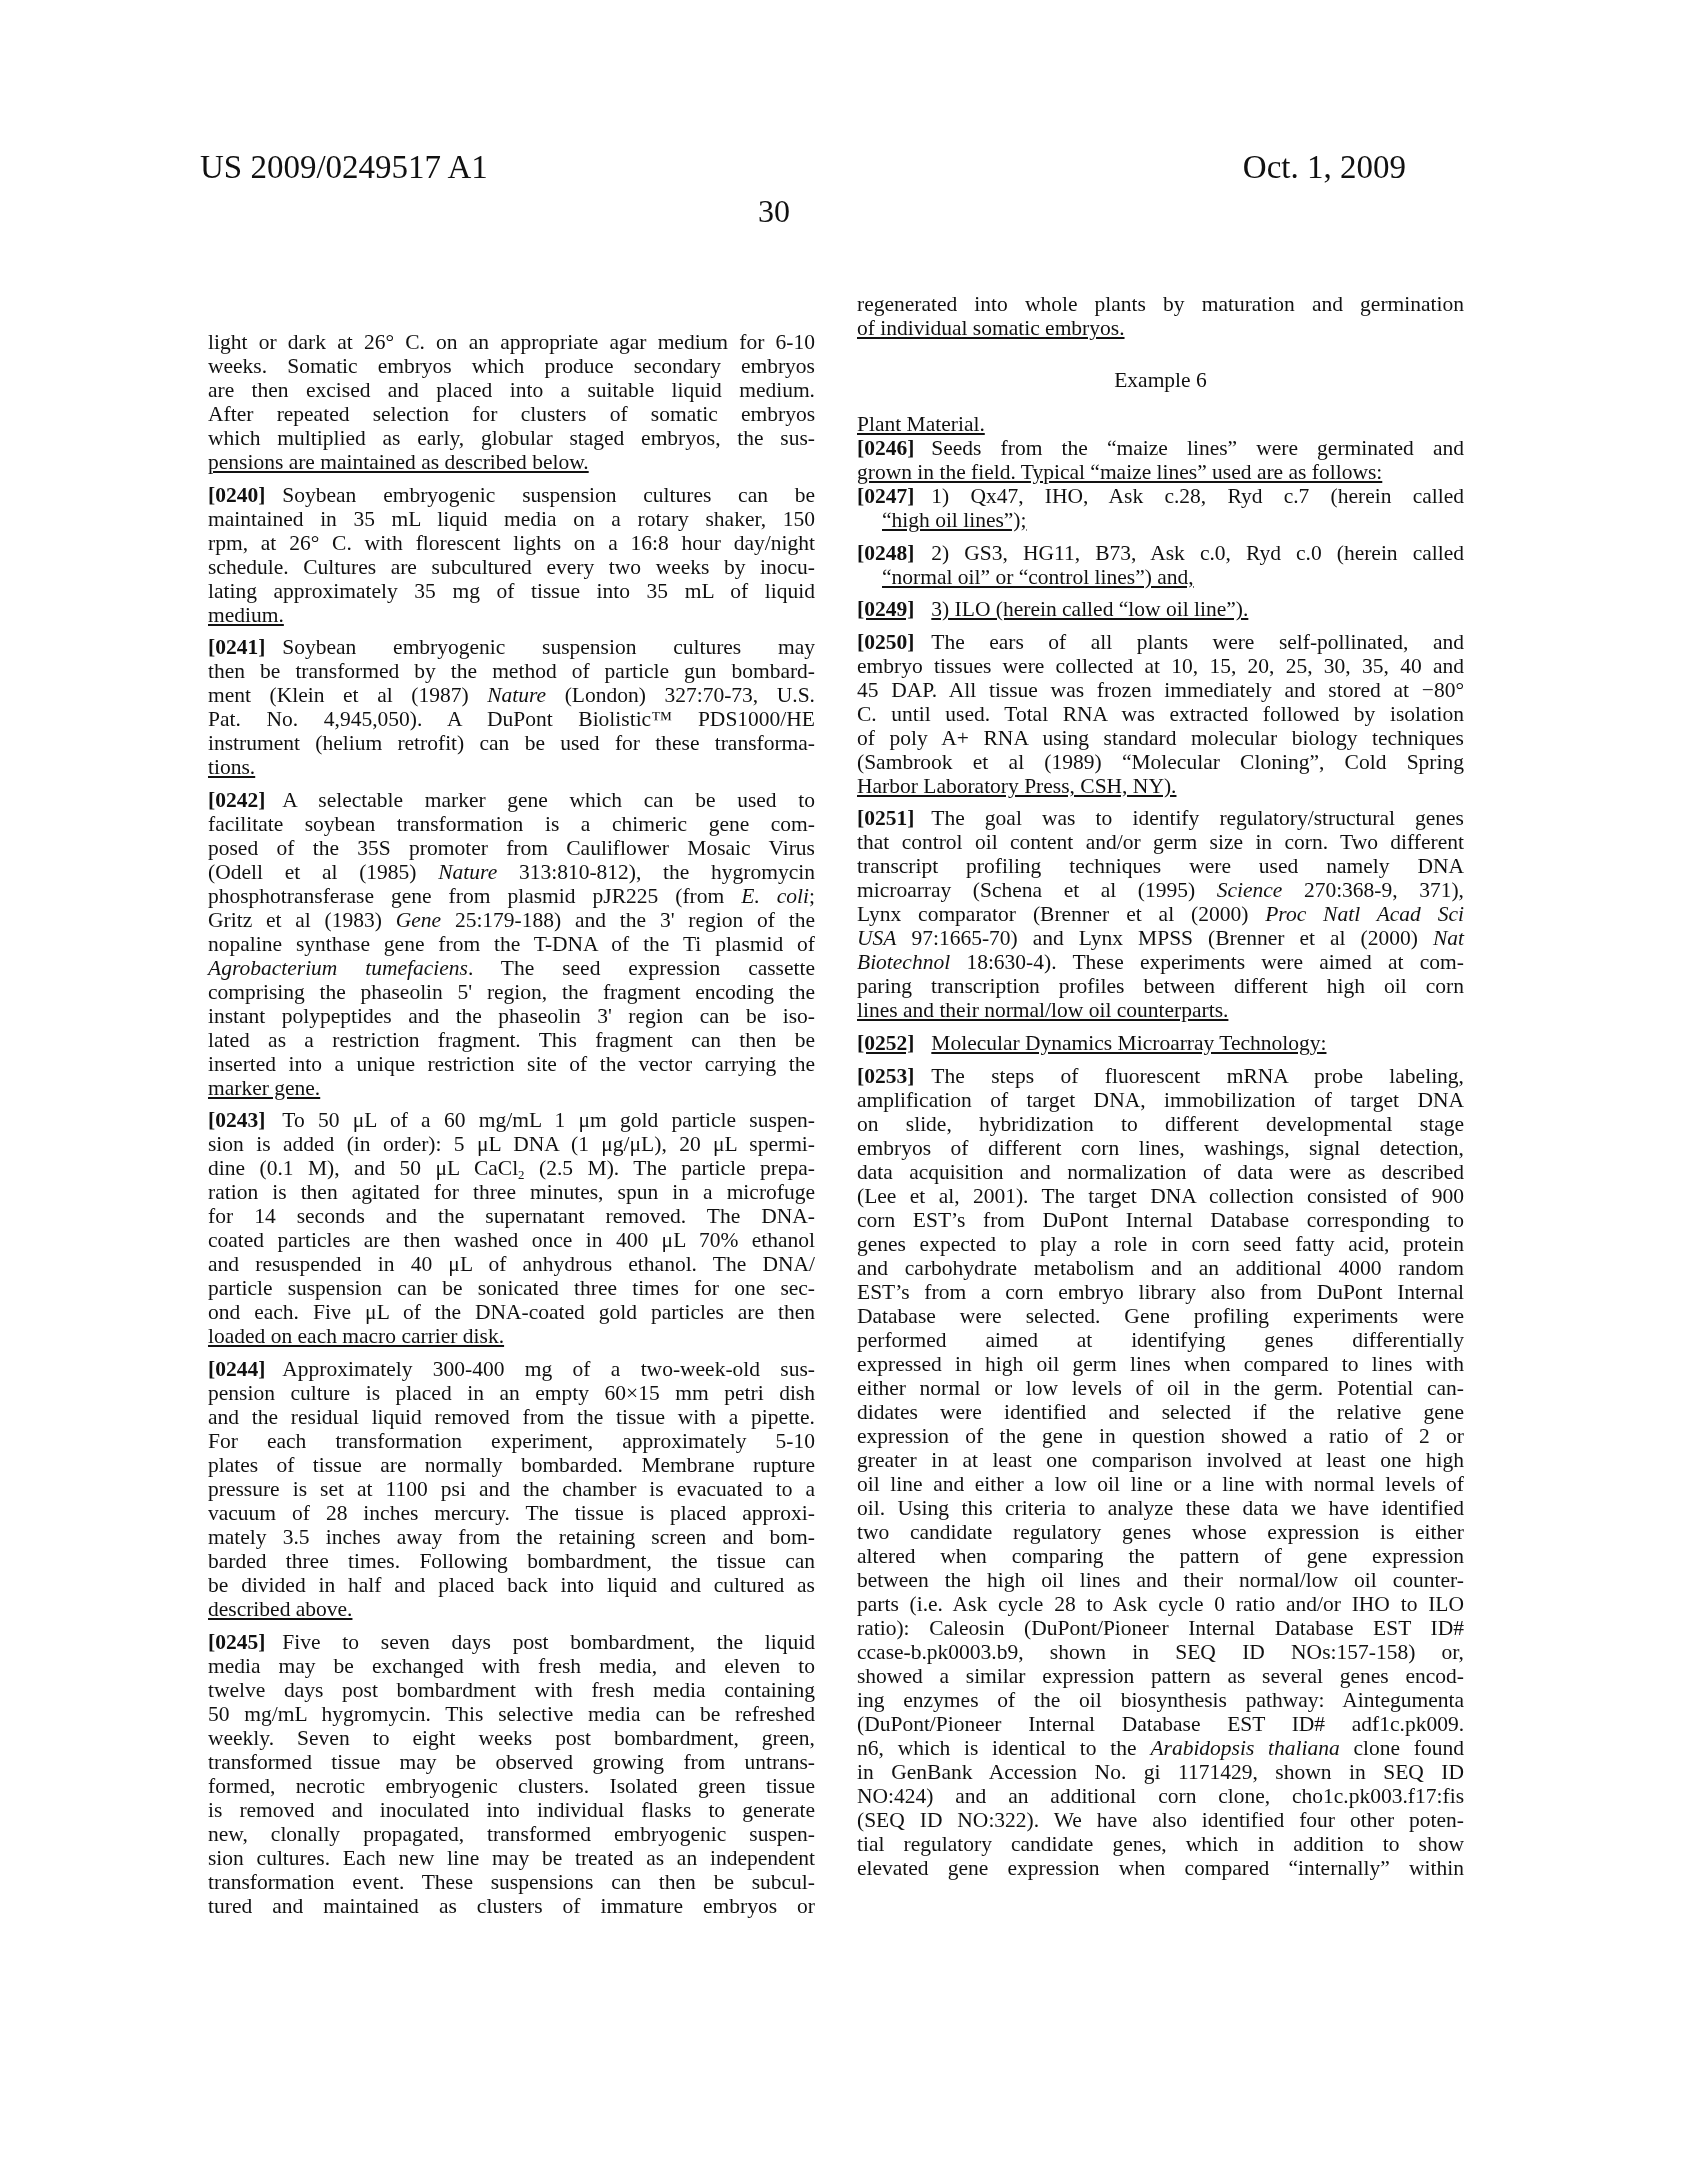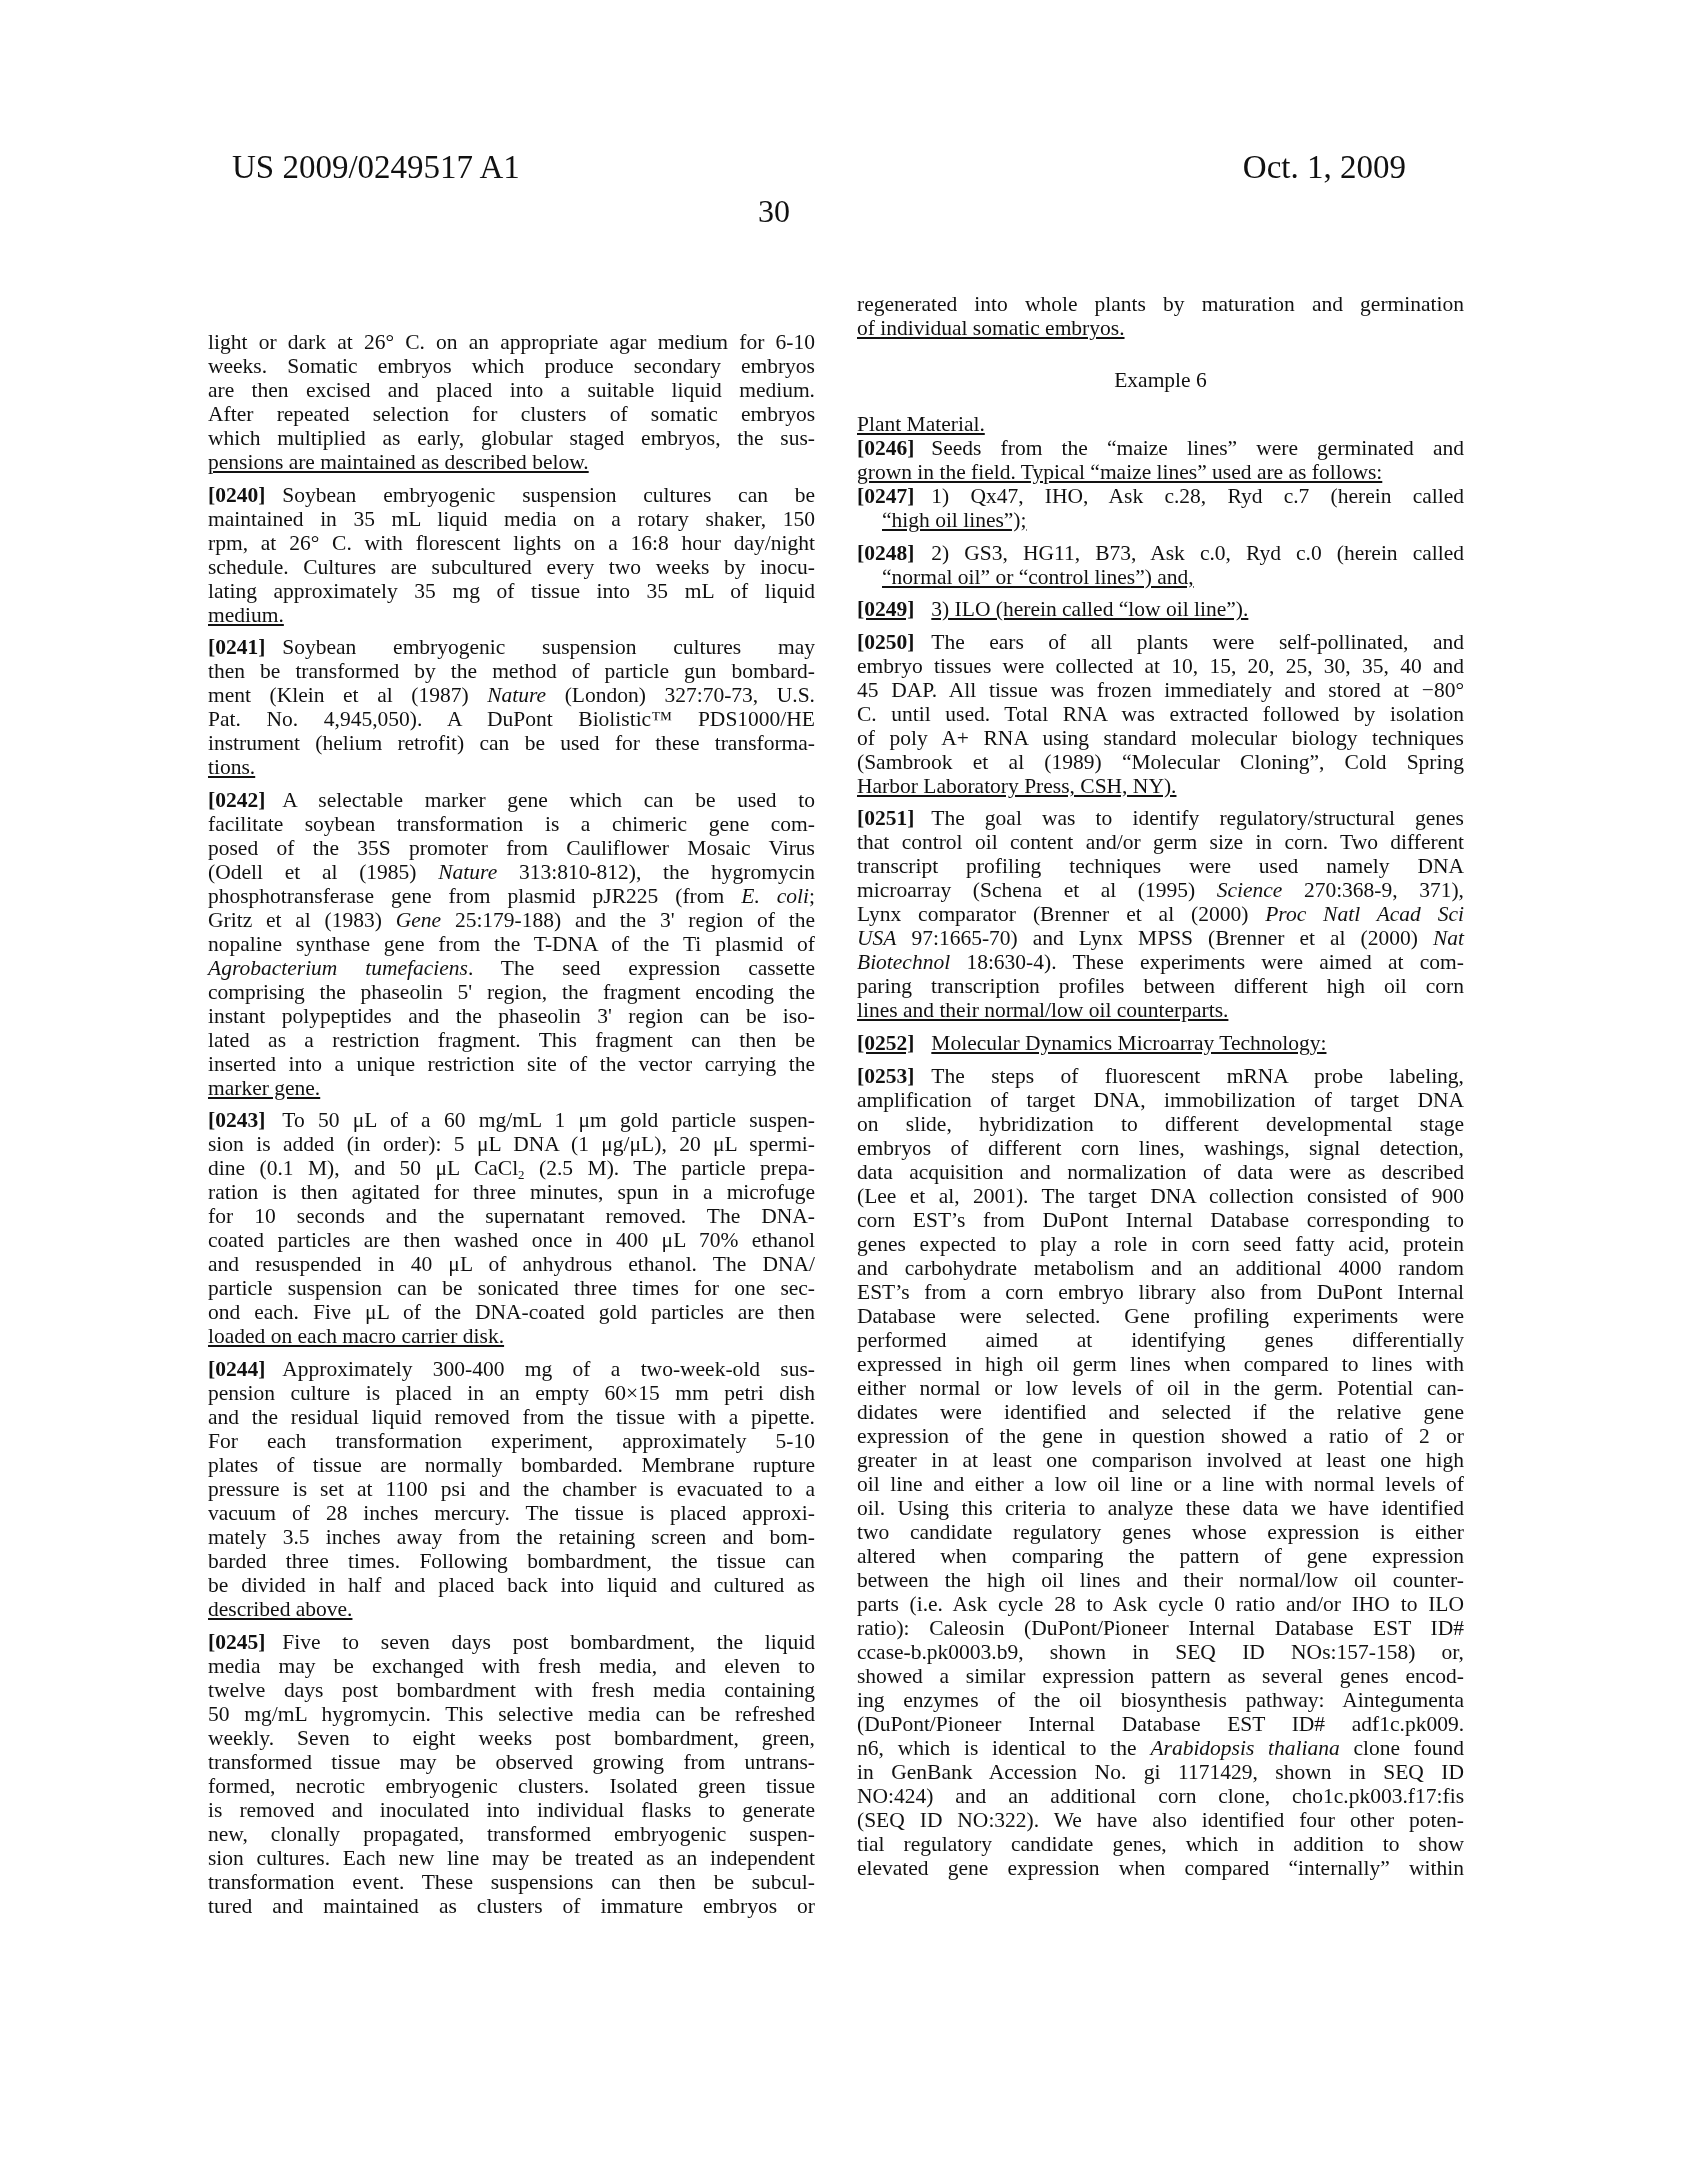--- a/index.html
+++ b/index.html
@@ -1,19 +1,19 @@
 <!DOCTYPE html>
 <html style="font-size:10.6px"><head>
 <meta charset="utf-8">
 <style>
   html, body { margin: 0; padding: 0; background: #ffffff; }
   body { width: 1694px; height: 2183px; position: relative; overflow: hidden;
          font-family: "Liberation Serif", "DejaVu Serif", serif; color: #111; }
   .hdr { position: absolute; top: 147px; font-size: 33px; line-height: 40px; letter-spacing: 0; }
-  .hdr-left { left: 232px; text-align: right; }
+  .hdr-left { left: 200px; text-align: right; }
   .hdr-right { right: 288px; }
   .pageno { position: absolute; top: 191px; left: 0; width: 1548px; text-align: center; font-size: 32px; line-height: 40px; }
   .col { position: absolute; top: 292px; font-size: 21.5px; line-height: 24px; }
   .col-left { left: 208px; width: 607px; margin-top: 38px; }
   .col-right { left: 857px; width: 607px; }
   .line { display: block; text-align: justify; text-align-last: justify; white-space: nowrap; height: 24px; overflow: visible; }
   .line.last { text-align-last: left; text-decoration: underline; }
   .line.indent { padding-left: 25px; }
   .para { margin-bottom: 8.6px; }
   .para.tight { margin-bottom: 0; }
@@ -72,21 +72,21 @@
       <span class="line">instant polypeptides and the phaseolin 3' region can be iso-</span>
       <span class="line">lated as a restriction fragment. This fragment can then be</span>
       <span class="line">inserted into a unique restriction site of the vector carrying the</span>
       <span class="line last">marker gene.</span>
     </div>
     <div class="para">
       <span class="line"><span class="pnum">[0243]</span>To 50 μL of a 60 mg/mL 1 μm gold particle suspen-</span>
       <span class="line">sion is added (in order): 5 μL DNA (1 μg/μL), 20 μL spermi-</span>
       <span class="line">dine (0.1 M), and 50 μL CaCl<sub>2</sub> (2.5 M). The particle prepa-</span>
       <span class="line">ration is then agitated for three minutes, spun in a microfuge</span>
-      <span class="line">for 10 seconds and the supernatant removed. The DNA-</span>
+      <span class="line">for 14 seconds and the supernatant removed. The DNA-</span>
       <span class="line">coated particles are then washed once in 400 μL 70% ethanol</span>
       <span class="line">and resuspended in 40 μL of anhydrous ethanol. The DNA/</span>
       <span class="line">particle suspension can be sonicated three times for one sec-</span>
       <span class="line">ond each. Five μL of the DNA-coated gold particles are then</span>
       <span class="line last">loaded on each macro carrier disk.</span>
     </div>
     <div class="para">
       <span class="line"><span class="pnum">[0244]</span>Approximately 300-400 mg of a two-week-old sus-</span>
       <span class="line">pension culture is placed in an empty 60×15 mm petri dish</span>
       <span class="line">and the residual liquid removed from the tissue with a pipette.</span>

